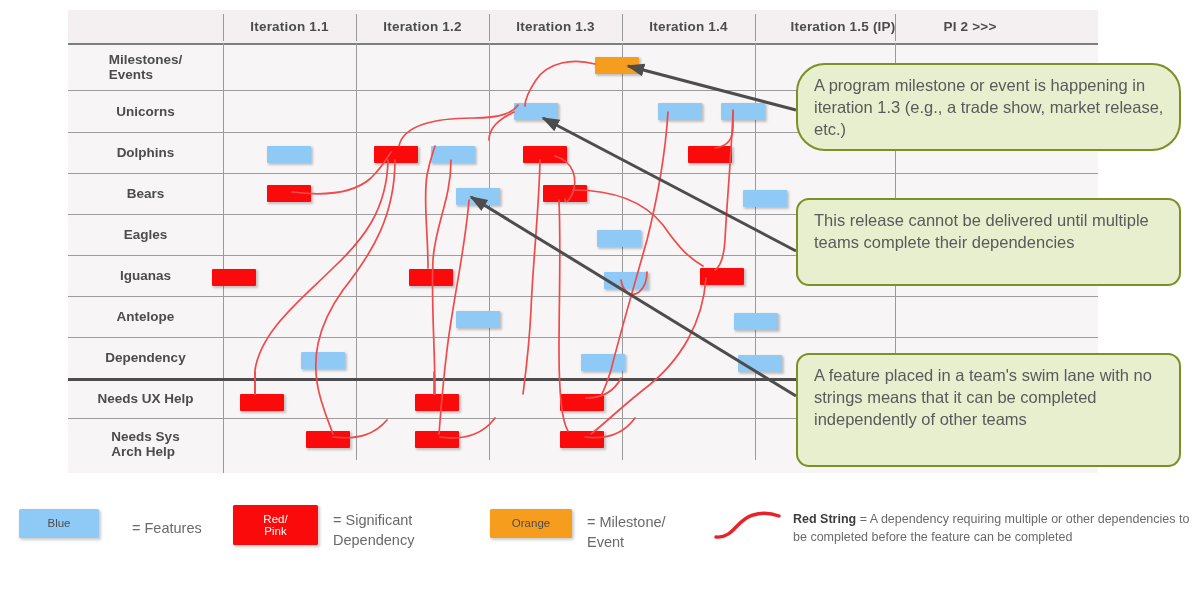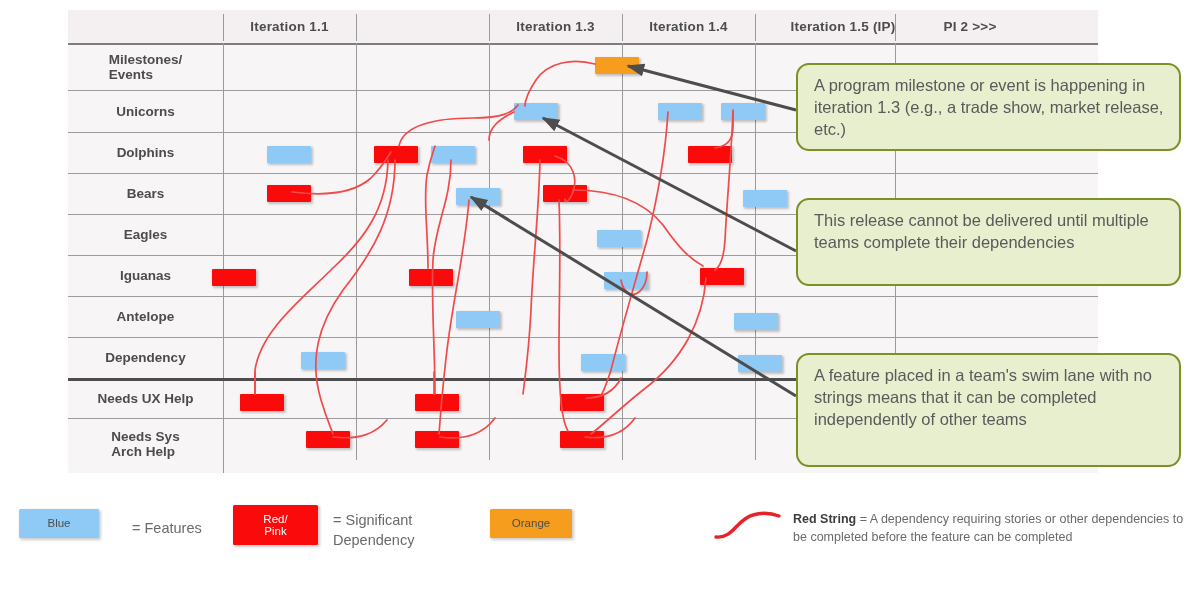--- a/index.html
+++ b/index.html
@@ -77,20 +77,21 @@
 <body>
 
 <div id="root">
 
   <div class="board">
 
     <div class="board-head"></div>
     <div class="head-underline"></div>
 
     <div class="hdr-cell" style="left:155px;width:133px;">Iteration 1.1</div>
+    <div class="hdr-cell" style="left:288px;width:133px;">Iteration 1.2</div>
     <div class="hdr-cell" style="left:421px;width:133px;">Iteration 1.3</div>
     <div class="hdr-cell" style="left:554px;width:133px;">Iteration 1.4</div>
     <div class="hdr-cell" style="left:687px;width:140px;padding-left:18px;">Iteration 1.5 (IP)</div>
     <div class="hdr-cell" style="left:827px;width:150px;">PI 2 &gt;&gt;&gt;</div>
 
     <div class="hdr-sep" style="left:155px;"></div>
     <div class="hdr-sep" style="left:288px;"></div>
     <div class="hdr-sep" style="left:421px;"></div>
     <div class="hdr-sep" style="left:554px;"></div>
     <div class="hdr-sep" style="left:687px;"></div>
@@ -234,21 +235,21 @@
       <path d="M 583 398 C 602 398 612 390 618 378"></path>
     </g>
 
     <g stroke="#4d4d4d" stroke-width="3" fill="none" marker-end="url(#arw)">
       <path d="M 793 110 L 625 66"></path>
       <path d="M 793 251 L 540 118"></path>
       <path d="M 793 396 L 468 197"></path>
     </g>
   </svg>
 
-  <div class="callout" style="left:793px;top:63px;width:385px;height:88px;">
+  <div class="callout" style="left:793px;top:63px;width:385px;height:88px;border-radius:29px;">
     <span>A program milestone or event is happening in iteration 1.3 (e.g., a trade show, market release, etc.)</span>
   </div>
 
   <div class="callout" style="left:793px;top:198px;width:385px;height:88px;">
     <span>This release cannot be delivered until multiple teams complete their dependencies</span>
   </div>
 
   <div class="callout" style="left:793px;top:353px;width:385px;height:114px;">
     <span>A feature placed in a team's swim lane with no strings means that it can be completed independently of other teams</span>
   </div>
@@ -261,23 +262,24 @@
     <div class="lg-text" style="left:108px;top:22px;width:130px;margin-left:21px;">= Features</div>
 
     <div class="lg-chip red" style="left:230px;top:8px;width:85px;height:40px;">
       <span>Red/<br>Pink</span>
     </div>
     <div class="lg-text" style="left:330px;top:14px;width:140px;">= Significant<br>Dependency</div>
 
     <div class="lg-chip orange" style="left:487px;top:12px;width:82px;height:29px;">
       <span>Orange</span>
     </div>
+    <div class="lg-text" style="left:584px;top:16px;width:120px;">= Milestone/<br>Event</div>
 
     <svg style="position:absolute;left:710px;top:12px;width:70px;height:34px;" viewBox="0 0 70 34">
       <path d="M 3 28 C 20 30 24 10 40 6 C 50 3 58 4 66 7" fill="none" stroke="#e8222a" stroke-width="3.4" stroke-linecap="round"></path>
     </svg>
 
     <div class="lg-text small" style="left:790px;top:14px;width:400px;">
-      <b>Red String</b><span> = A dependency requiring stories or other dependencies to be completed before the feature can be completed</span>
+      <b>Red String</b><span> = A dependency requiring multiple or other dependencies to be completed before the feature can be completed</span>
     </div>
   </div>
 
 </div>
 
 </body></html>

